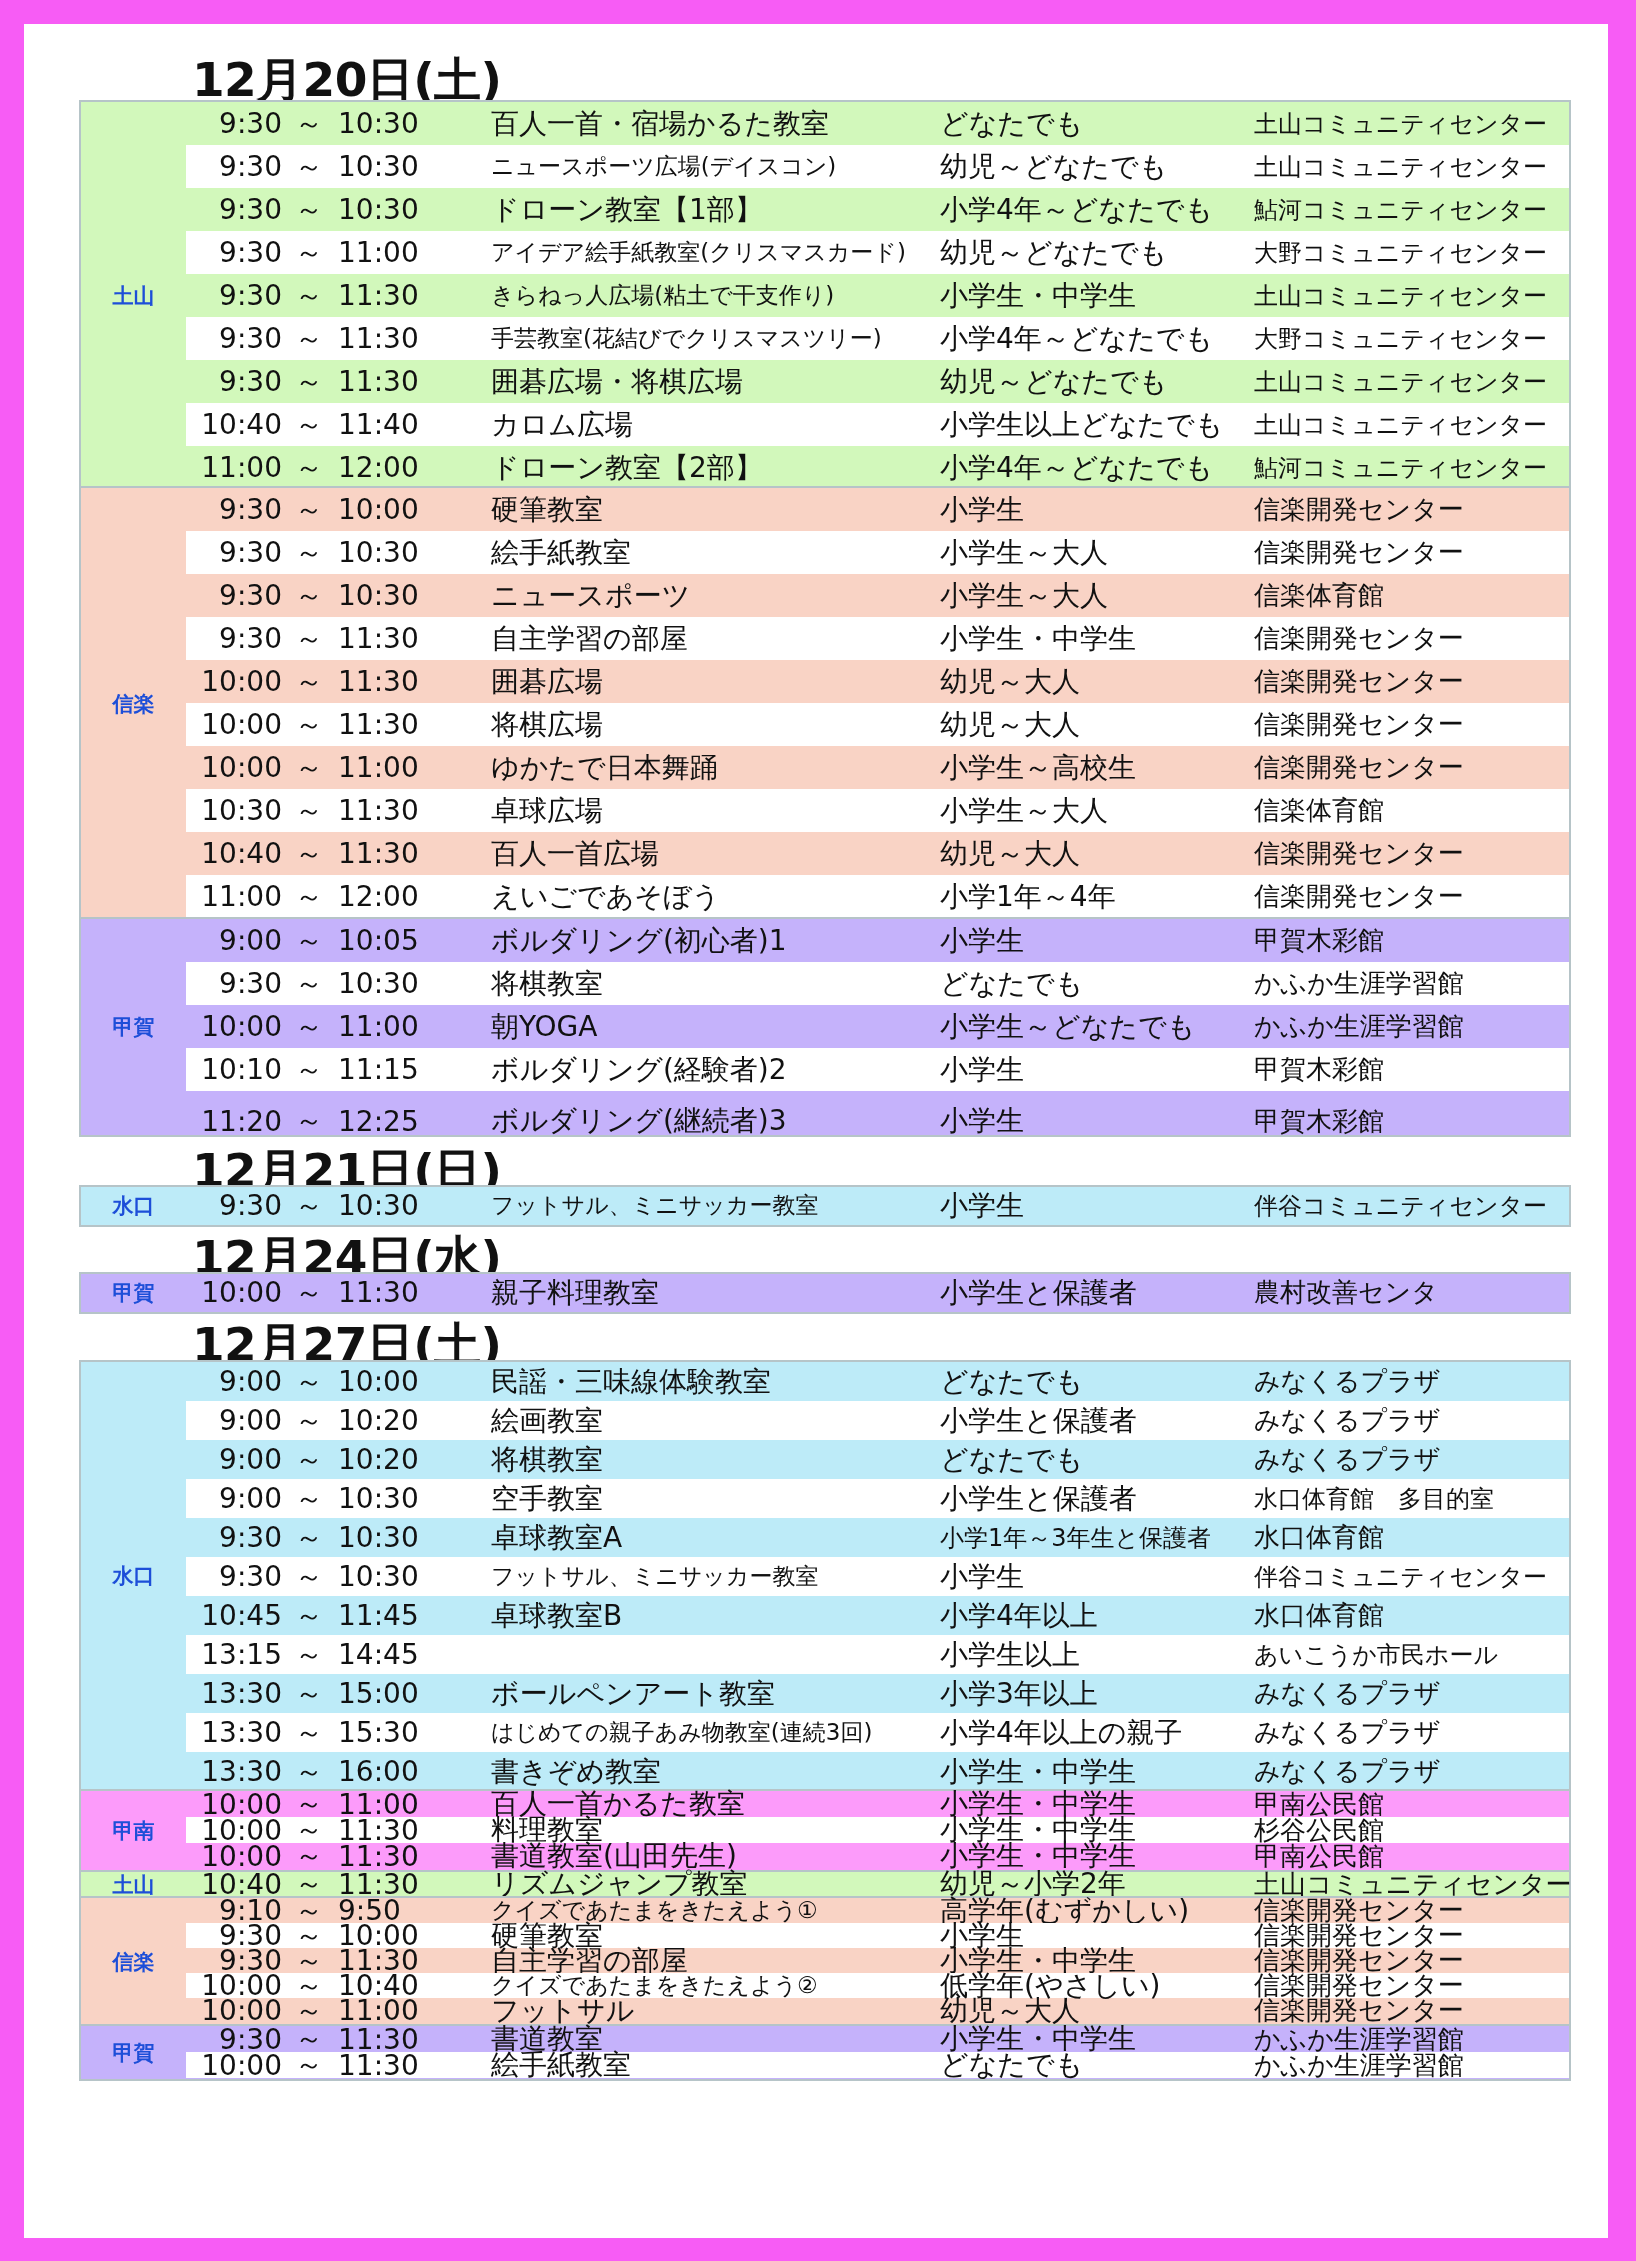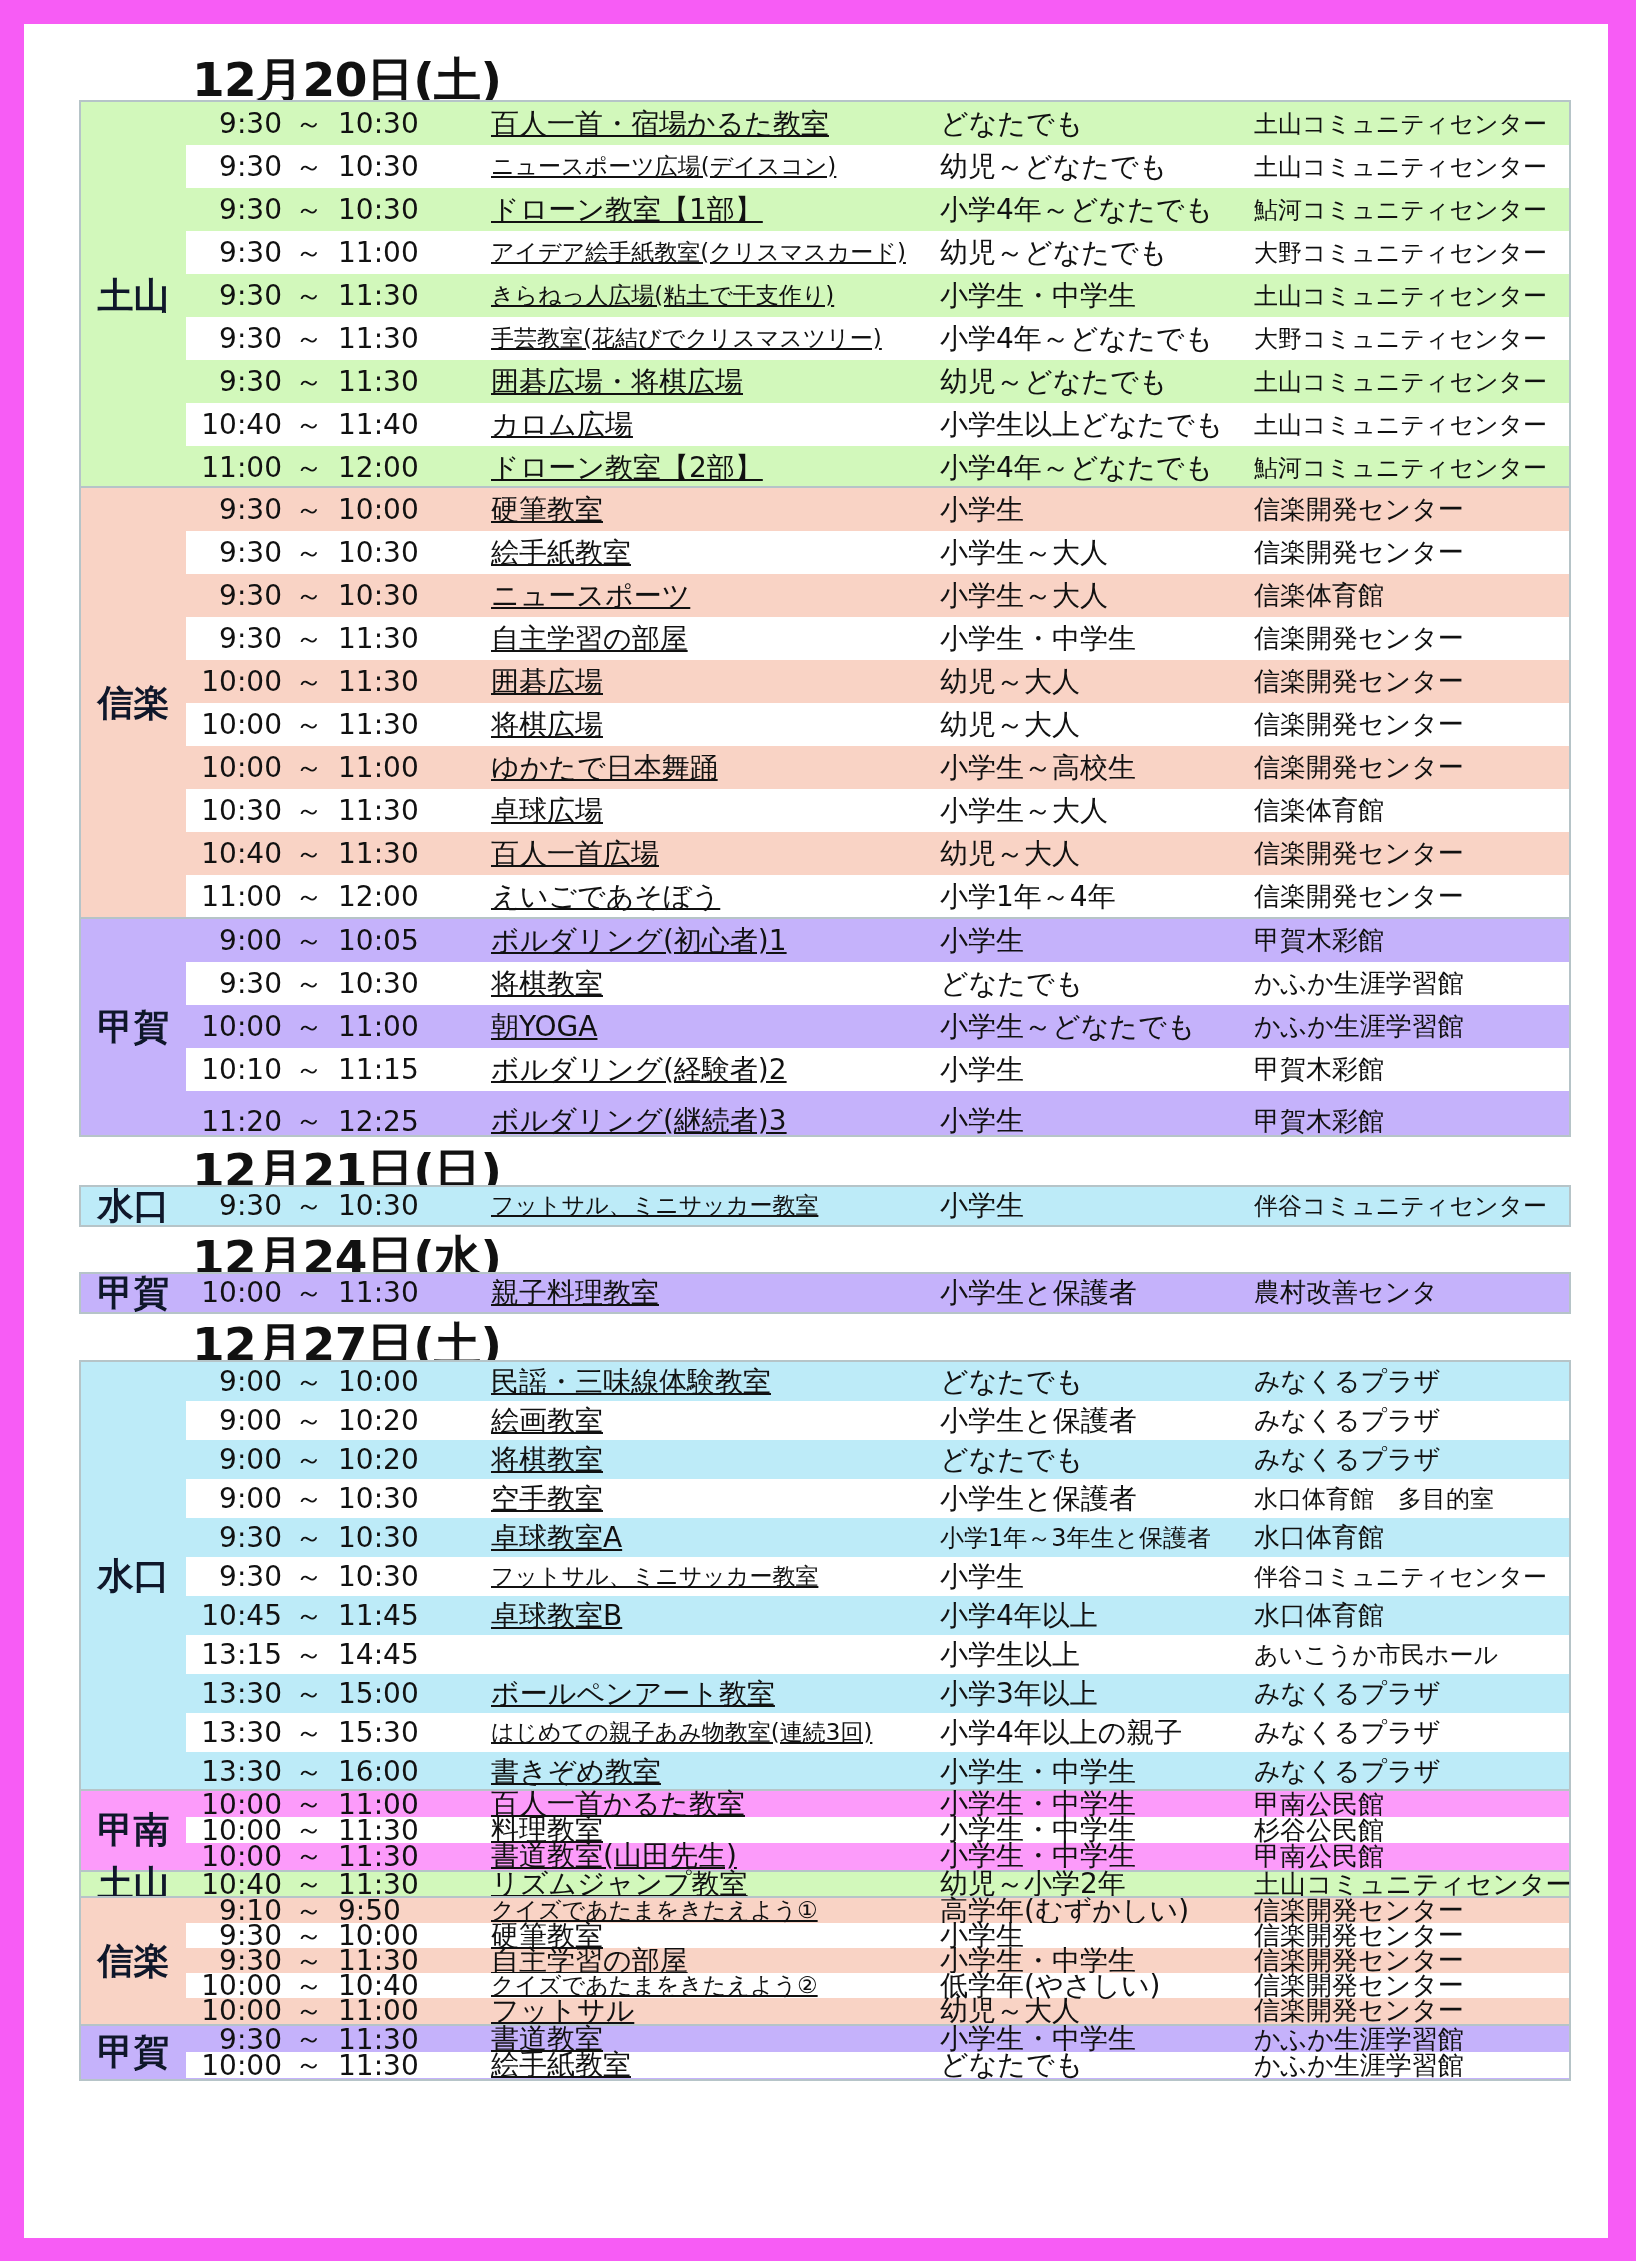--- a/index.html
+++ b/index.html
@@ -14,33 +14,33 @@
     line-height: 1; color: #111;
   }
   .block {
     position: absolute; left: 55px; width: 1492px;
     border: 2.6px solid #b6c4c8;
   }
   .block + .block { border-top-width: 2.6px; }
   .region-label {
     position: absolute; left: 0; top: 0; bottom: 0; width: 105px;
     display: flex; align-items: center; justify-content: center;
-    font-size: 36px; font-weight: bold; color: #0f172a;
+    font-size: 21px; font-weight: bold; color: #1d4ed8;
   }
   .rows { position: absolute; left: 0; top: 0; right: 0; }
   .row {
     position: relative; display: flex; align-items: center; width: 100%;
     font-size: 28px; white-space: nowrap;
   }
   .row .cell-bg { position: absolute; left: 105px; right: 0; top: 0; bottom: 0; }
   .row.alt .cell-bg { background: #ffffff; }
   .t-start { position: absolute; left: 105px; width: 96px; text-align: right; }
   .t-tilde { position: absolute; left: 212px; width: 32px; text-align: center; }
   .t-end { position: absolute; left: 257px; width: 109px; text-align: left; }
-  .activity { position: absolute; left: 410px; text-decoration: underline; }
+  .activity { position: absolute; left: 410px; }
   .activity.small { font-size: 23px; }
   .target { position: absolute; left: 859px; }
   .target.small { font-size: 24px; }
   .venue { position: absolute; left: 1173px; font-size: 26px; }
   .venue.small { font-size: 24px; }
   .c-tsuchiyama { background: #d2f8bb; }
   .c-shigaraki { background: #f9d3c5; }
   .c-koka { background: #c5b2fb; }
   .c-minakuchi { background: #bdebf8; }
   .c-konan { background: #fc9bfa; }

